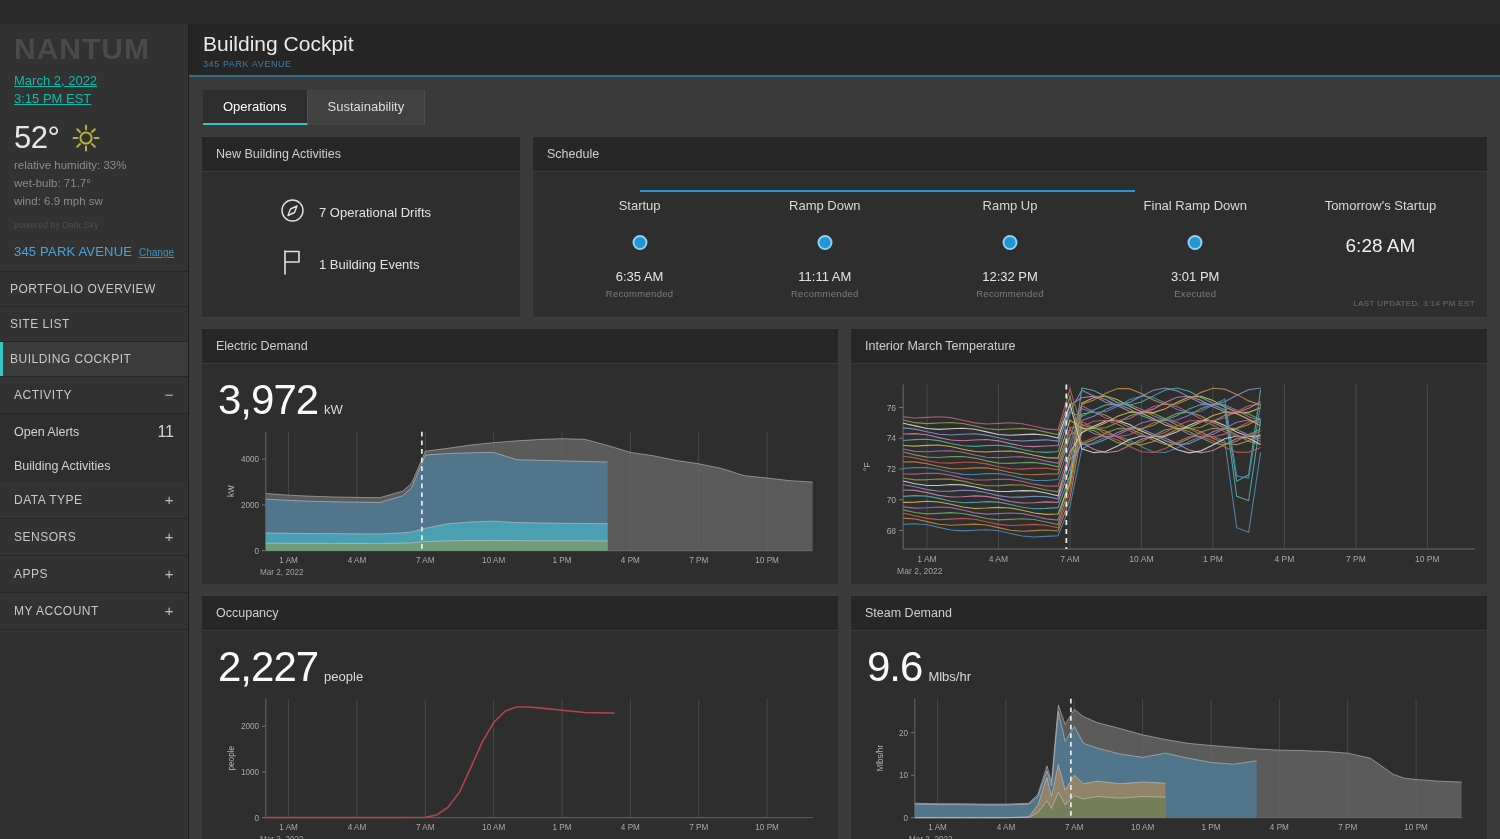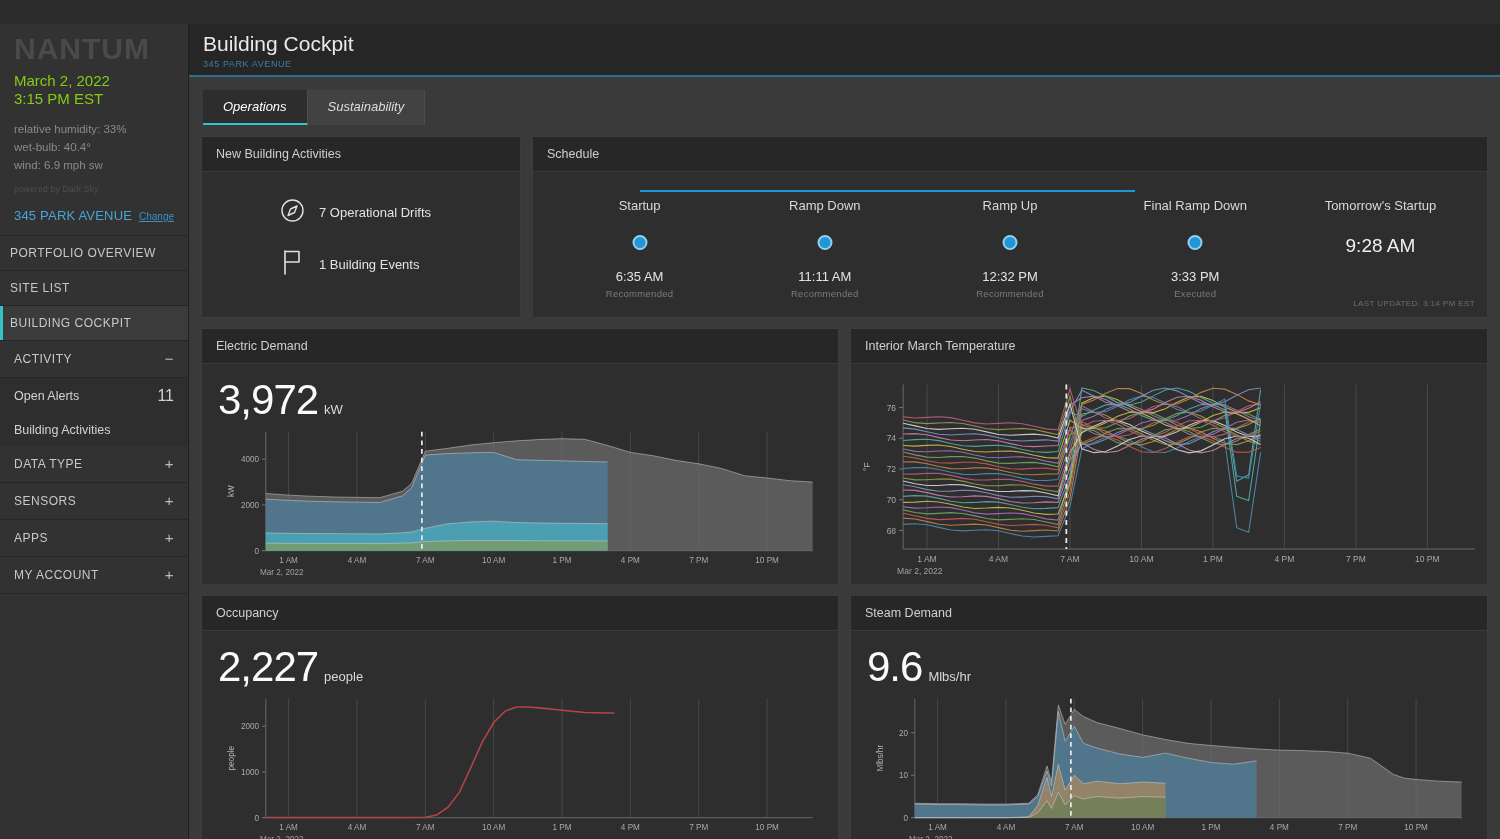--- a/index.html
+++ b/index.html
@@ -19,21 +19,21 @@
     flex: 0 0 189px;
     position: relative;
   }
   .logo {
     padding: 8px 14px 4px 14px;
     font-size: 30px; letter-spacing: 1px;
     font-weight: 700; color: #4a4a4a;
     font-family: "Liberation Sans", sans-serif;
   }
   .datetime { padding: 2px 14px 0 14px; }
-  .datetime div { color: #84cc16; font-size: 15px; line-height: 18px; }
+  .datetime div { color: #14b8a6; font-size: 13px; line-height: 18px; text-decoration: underline; }
   .weather { padding: 12px 14px 0 14px; }
   .temp-row { display: flex; align-items: center; gap: 12px; }
   .temp { font-size: 31px; color: #e8e8e8; font-weight: 300; letter-spacing: -0.5px; }
   .sun-icon { width: 30px; height: 30px; }
   .wx-line { color: #8a8a8a; font-size: 11.5px; line-height: 17px; margin-top: 1px; }
   .wx-credit { color: #4f4f4f; font-size: 8.5px; margin-top: 10px; letter-spacing: .2px;}
   .site-row {
     display: flex; align-items: baseline; justify-content: space-between;
     padding: 14px 14px 12px 14px;
   }
@@ -71,21 +71,21 @@
     background: #262626; padding: 6px 0 4px 0;
     border-bottom: 2px solid #2f6f94;
     flex: 0 0 auto;
   }
   .page-title { color:#e9e9e9; font-size: 21px; font-weight: 400; padding: 2px 0 0 14px; }
   .page-sub { color:#3e7ea8; font-size: 9px; letter-spacing: .6px; padding: 3px 0 2px 14px; }
 
   .tabs { padding: 13px 0 0 14px; display:flex; gap:0; }
   .tab {
     padding: 9px 20px; font-size: 13px; color:#dcdcdc;
-    background: #424242; border-right:1px solid #4d4d4d;font-style:italic;
+    background: #424242; border-right:1px solid #4d4d4d;
   }
   .tab.active { background:#2d2d2d; border-bottom: 2px solid #35c4c4; color:#fff; }
 
   .grid { padding: 11px 12px 12px 12px; display:flex; flex-direction:column; gap:10px; flex:1;}
   .row { display:flex; gap:11px; }
 
   .card { background:#2e2e2e; border:1px solid #3d3d3d; border-radius:2px; display:flex; flex-direction:column; }
   .card-head {
     padding: 10px 14px; font-size: 12.5px; color:#cfcfcf;
     background:#272727; border-bottom:1px solid #3a3a3a;
@@ -140,22 +140,40 @@
 
   <div class="sidebar">
     <div class="logo">NANTUM</div>
 
     <div class="datetime">
       <div>March 2, 2022</div>
       <div>3:15 PM EST</div>
     </div>
 
     <div class="weather">
+      <div class="temp-row">
+        <span class="temp">52°</span>
+        <span class="sun-icon">
+          <svg viewBox="0 0 30 30" width="30" height="30">
+            <circle cx="15" cy="15" r="5.6" fill="none" stroke="#b7b23a" stroke-width="2"></circle>
+            <g stroke="#b7b23a" stroke-width="2" stroke-linecap="round">
+              <line x1="15" y1="2.5" x2="15" y2="6.5"></line>
+              <line x1="15" y1="23.5" x2="15" y2="27.5"></line>
+              <line x1="2.5" y1="15" x2="6.5" y2="15"></line>
+              <line x1="23.5" y1="15" x2="27.5" y2="15"></line>
+              <line x1="6.2" y1="6.2" x2="9" y2="9"></line>
+              <line x1="21" y1="21" x2="23.8" y2="23.8"></line>
+              <line x1="23.8" y1="6.2" x2="21" y2="9"></line>
+              <line x1="9" y1="21" x2="6.2" y2="23.8"></line>
+            </g>
+          </svg>
+        </span>
+      </div>
       <div class="wx-line">relative humidity: 33%</div>
-      <div class="wx-line">wet-bulb: 40.4°</div>
+      <div class="wx-line">wet-bulb: 71.7°</div>
       <div class="wx-line">wind: 6.9 mph sw</div>
       <div class="wx-credit">powered by Dark Sky</div>
     </div>
 
     <div class="site-row">
       <span class="site-name">345 PARK AVENUE</span>
       <span class="site-change">Change</span>
     </div>
 
     <div class="nav">
@@ -276,27 +294,27 @@
                   </div>
                 <div class="sched-time">12:32 PM</div>
                 <div class="sched-state">Recommended</div>
               </div>
 
               <div class="sched-col">
                 <div class="sched-name">Final Ramp Down</div>
                 <div class="sched-dotwrap">
                     <span class="dot"></span>
                   </div>
-                <div class="sched-time">3:33 PM</div>
+                <div class="sched-time">3:01 PM</div>
                 <div class="sched-state">Executed</div>
               </div>
 
               <div class="sched-col">
                 <div class="sched-name">Tomorrow's Startup</div>
-                <div class="sched-big">9:28 AM</div>
+                <div class="sched-big">6:28 AM</div>
               </div>
             </div>
             <div class="last-updated">LAST UPDATED: 3:14 PM EST</div>
           </div>
         </div>
       </div>
 
       <div class="row row2">
         <div class="card card-half">
           <div class="card-head">Electric Demand</div>

